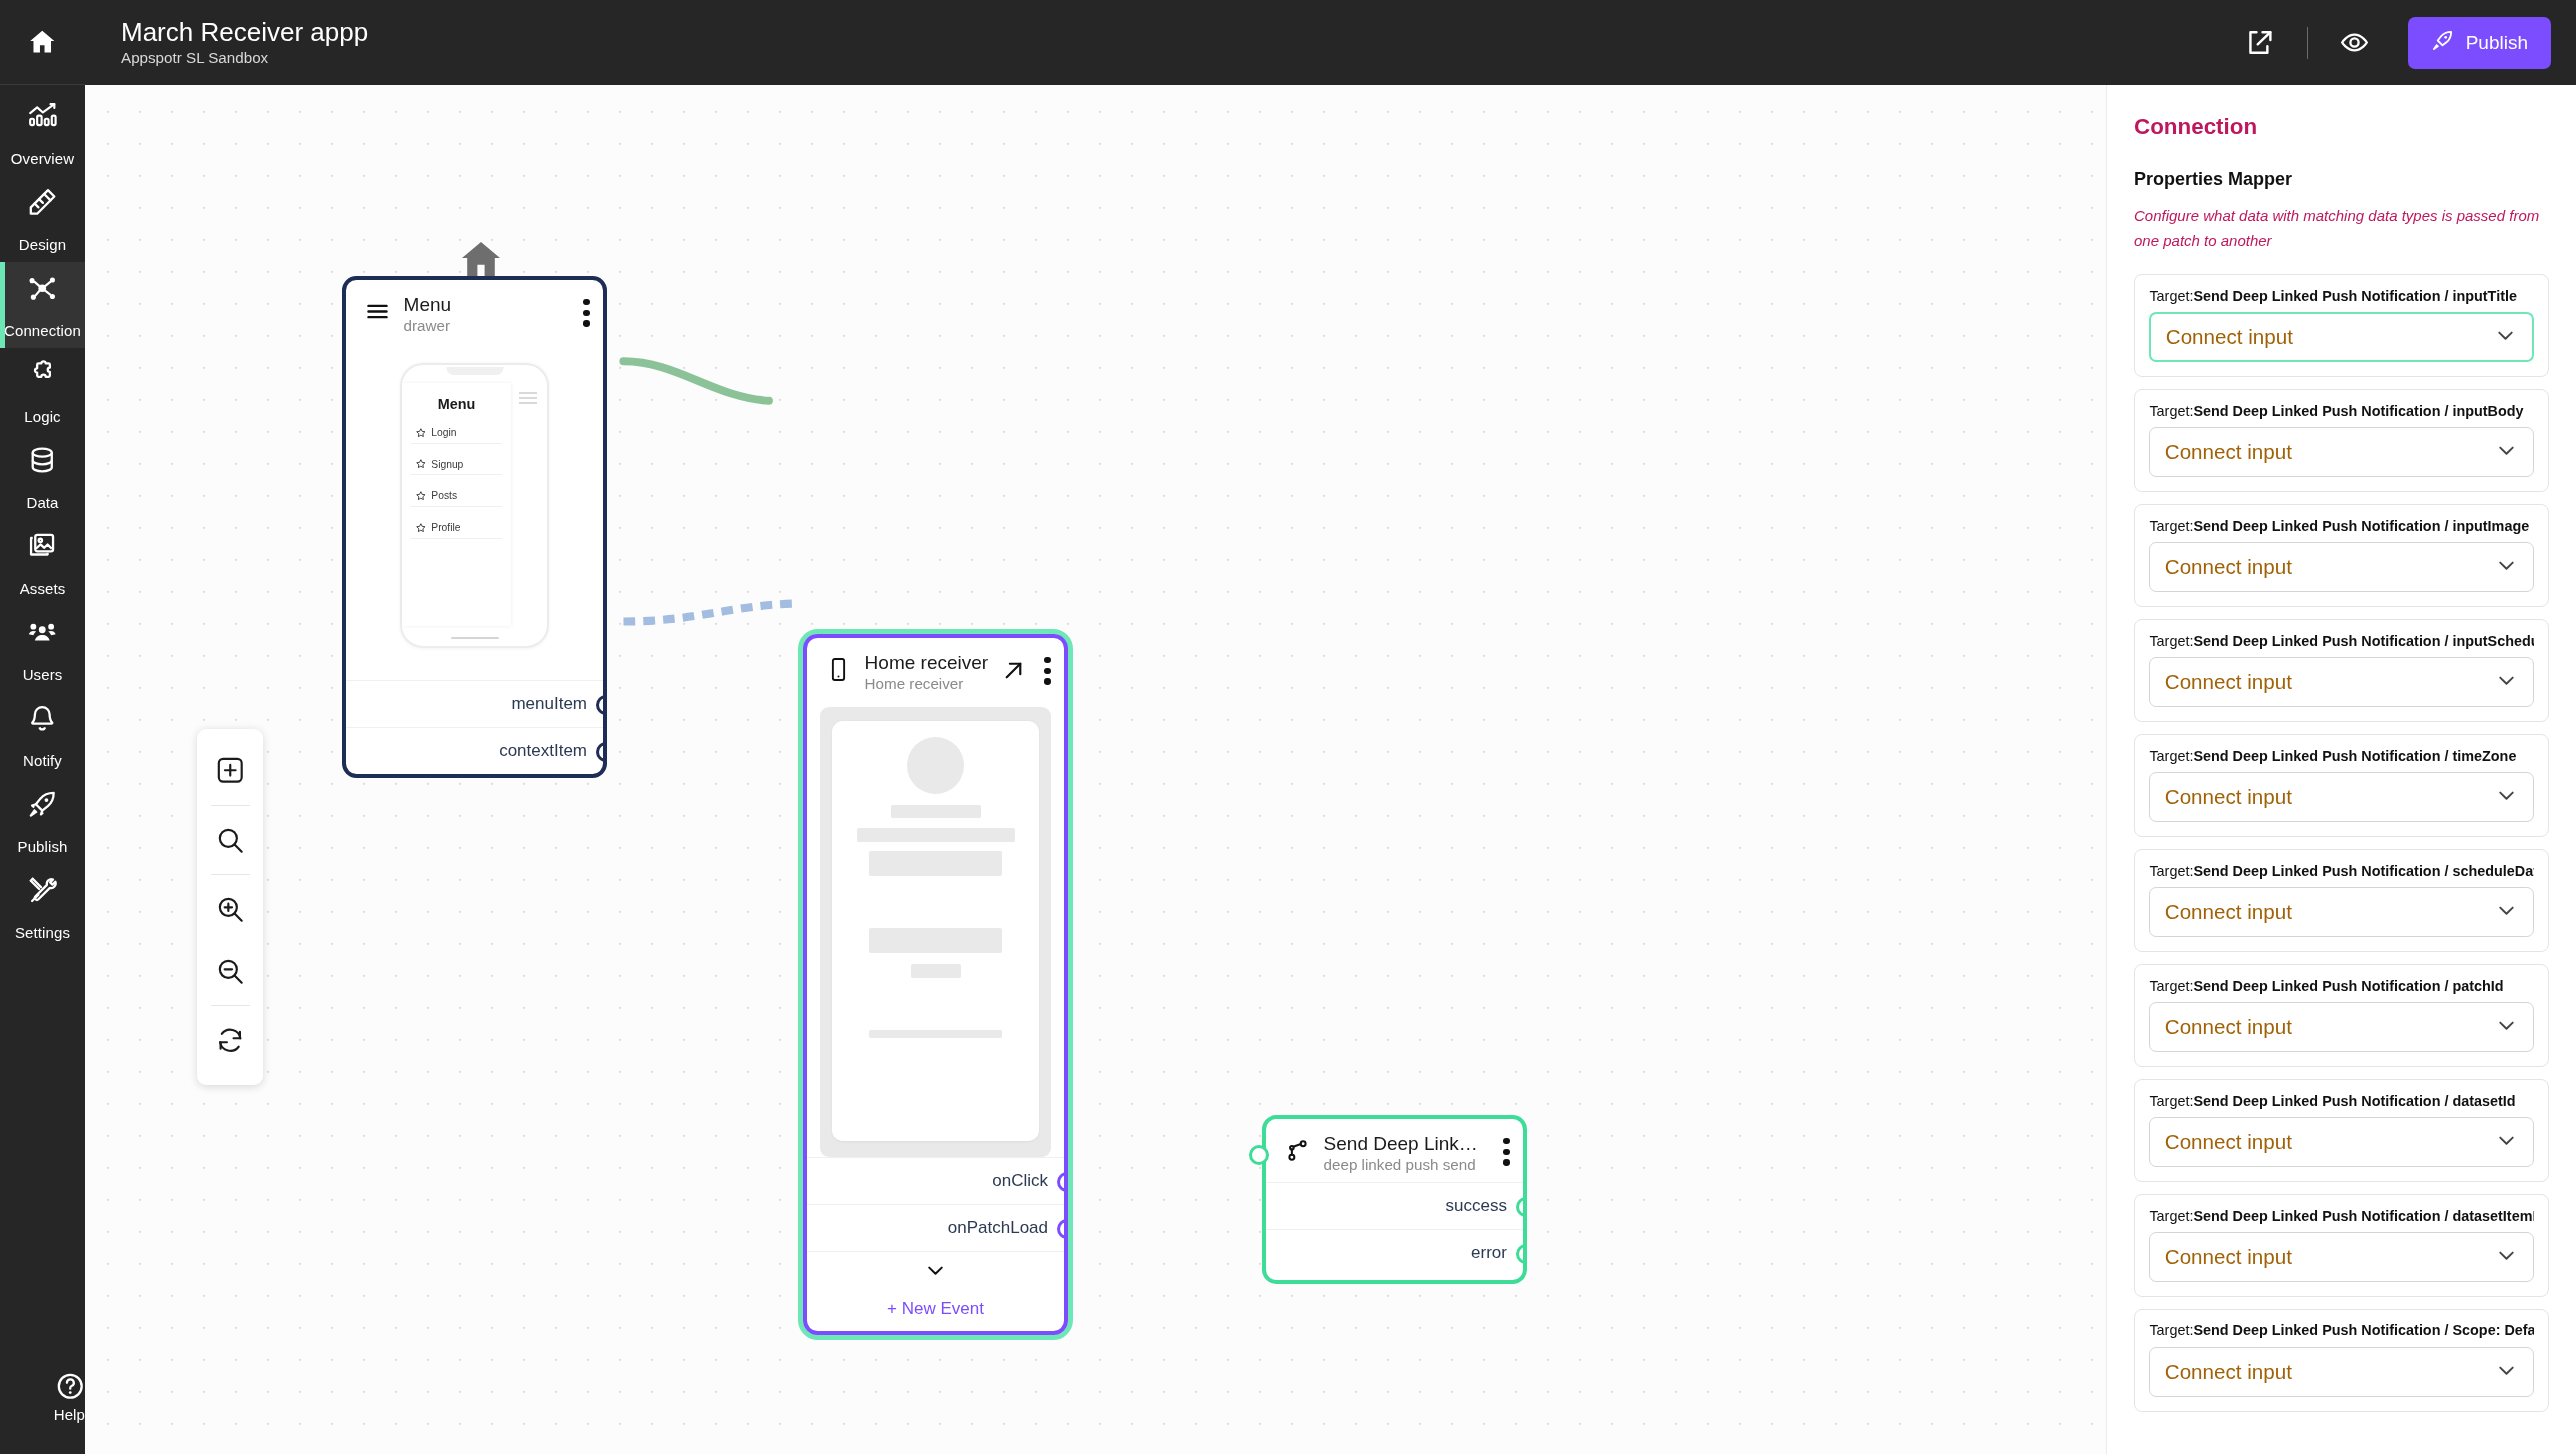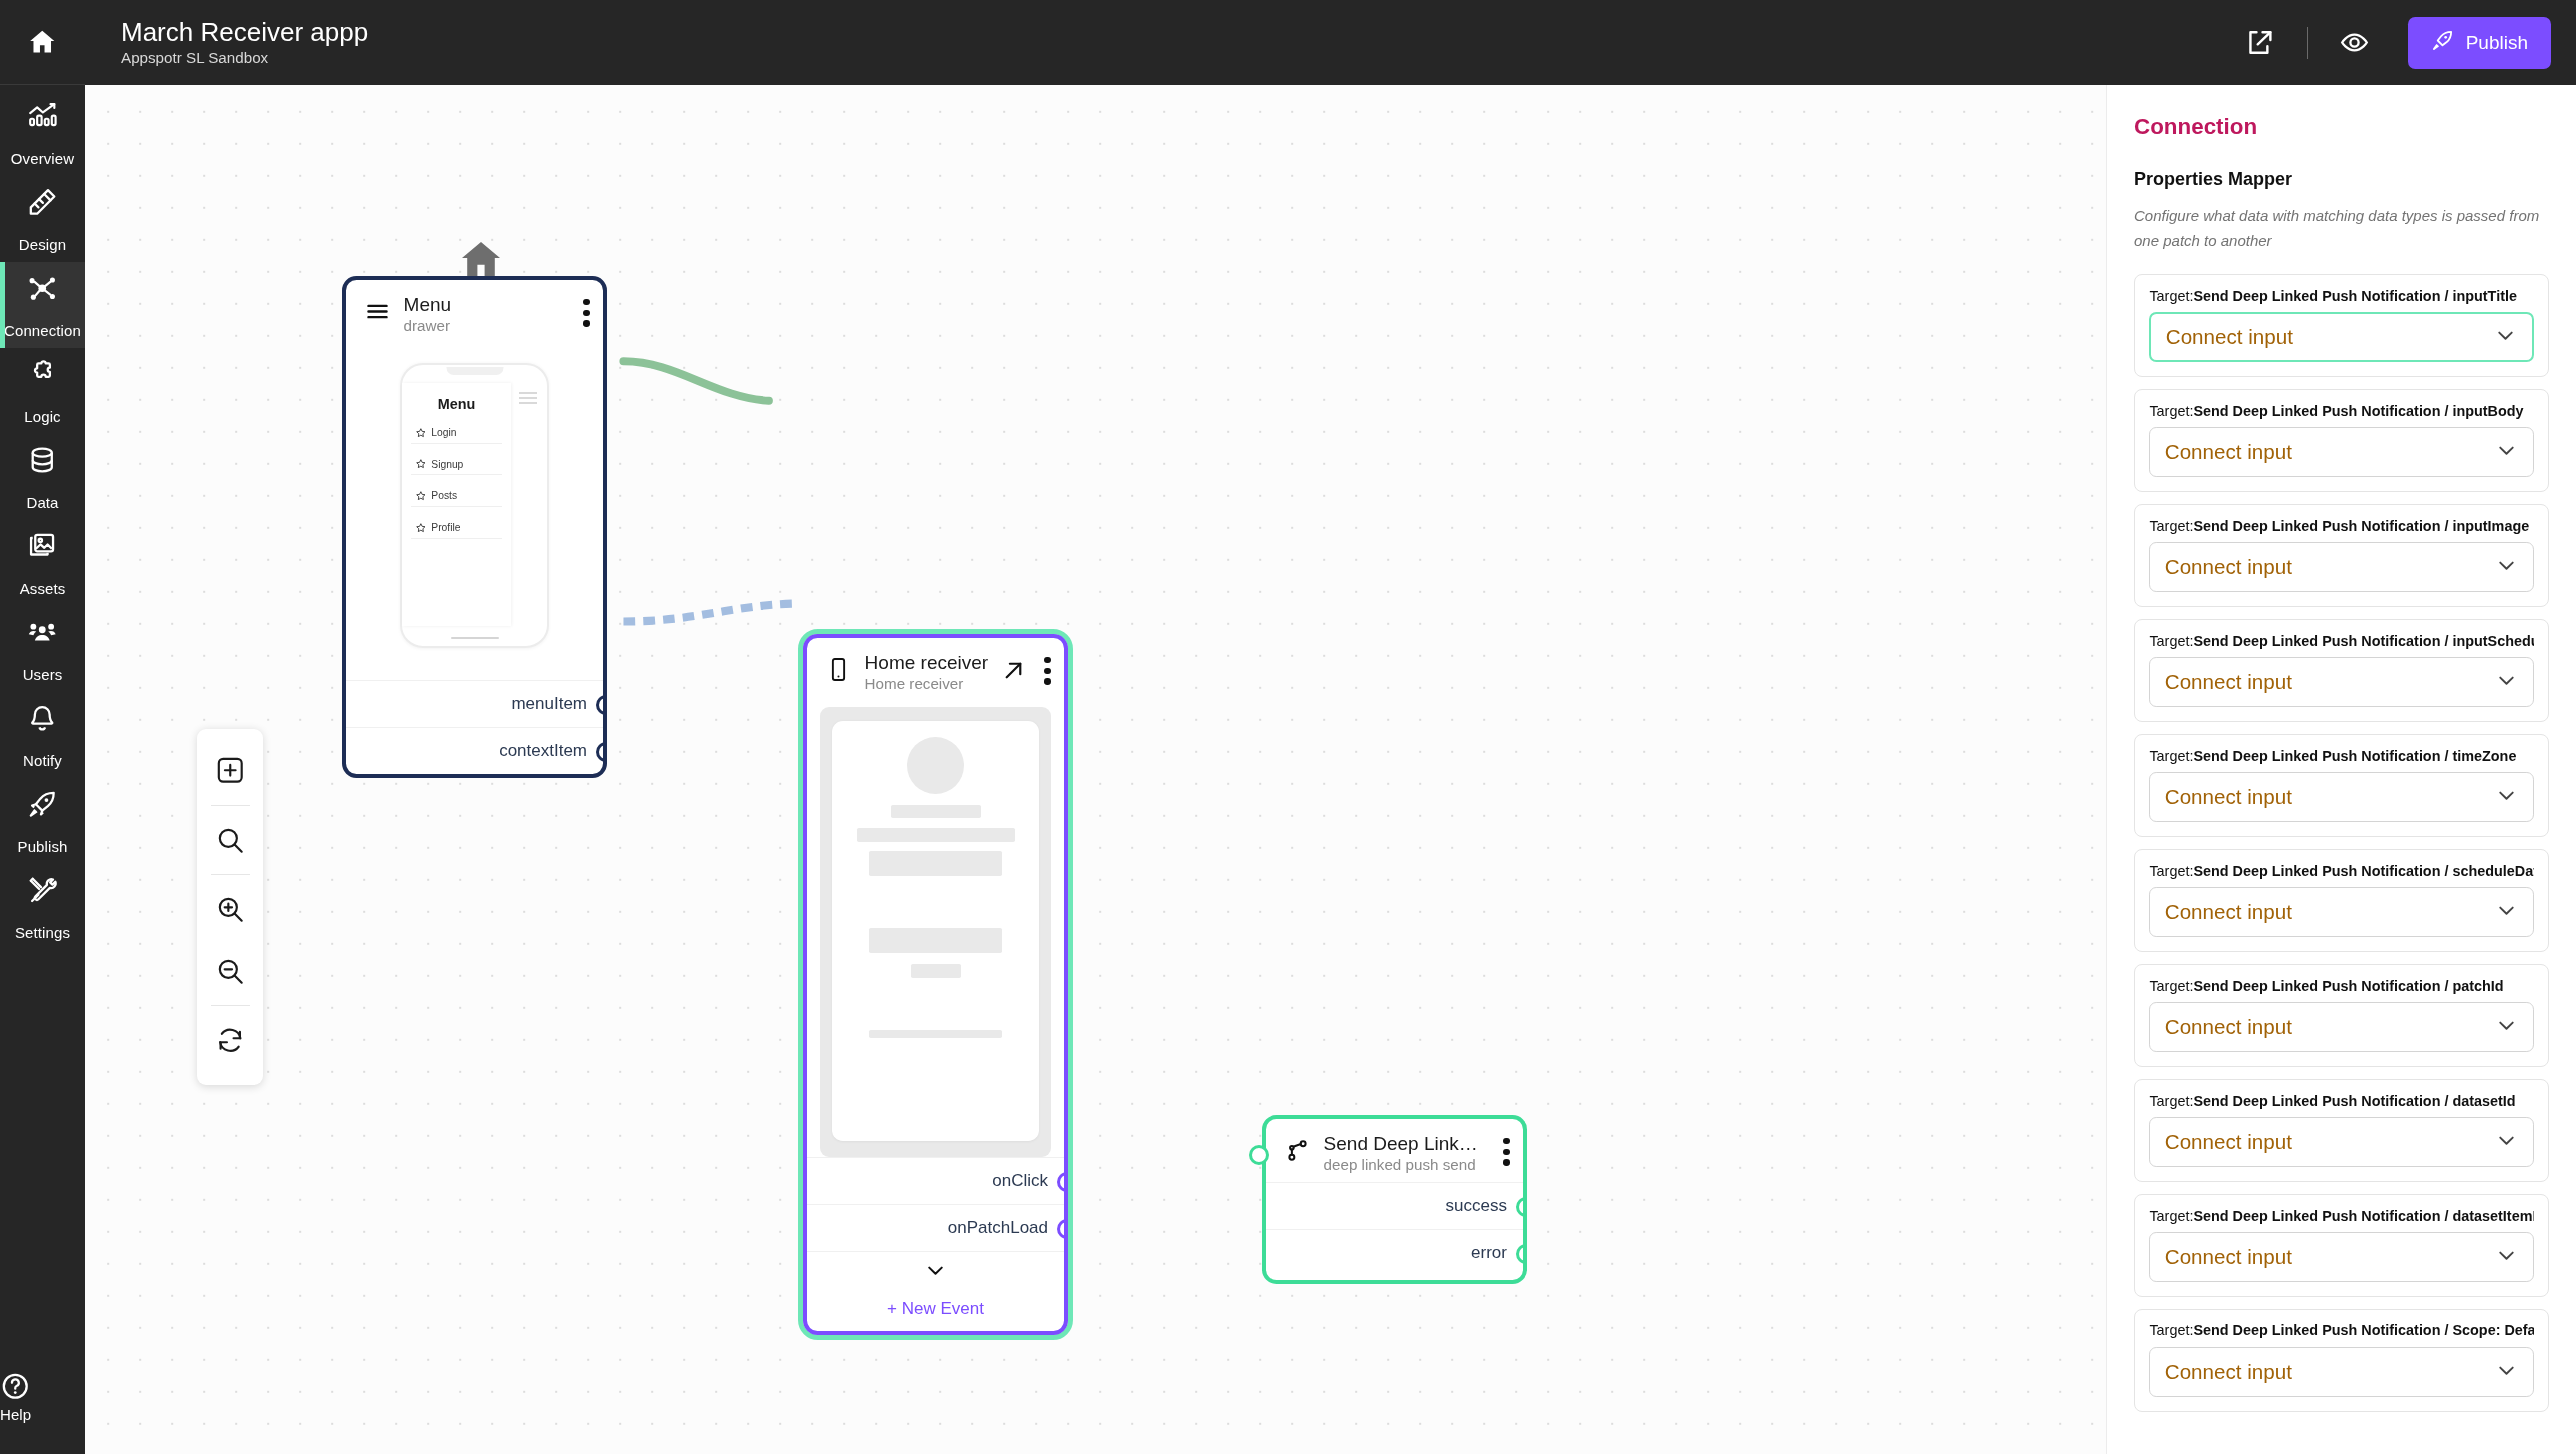--- a/index.html
+++ b/index.html
@@ -29,21 +29,21 @@
   .rail-item.active { background: #343434; }
   .rail-item.active::before {
     content: ""; position: absolute; left: 0; top: 0; bottom: 0;
     width: 4.5px; background: #6ee7b7;
   }
   .rail-label { font-size: 15px; letter-spacing: 0.1px; line-height: 1; }
   .rail-icon { width: 30.5px; height: 30.5px; display: block; }
   .rail-icon svg { width: 100%; height: 100%; display: block; }
   .rail-help {
     height: 108px; display: flex; flex-direction: column;
-    align-items: flex-start; justify-content: center; gap: 6.3px;
+    align-items: flex-end; justify-content: center; gap: 6.3px;
     color: #fff; cursor: pointer; padding-bottom: 9px;
   }
 
   
   .main { flex: 1; display: flex; flex-direction: column; min-width: 0; position: relative; }
 
   
   .topbar {
     height: 85px; background: #262626; display: flex; align-items: center;
     padding: 0 25px 0 36px; flex: 0 0 85px; position: relative; z-index: 5;
@@ -192,21 +192,21 @@
   .edges { position: absolute; inset: 0; width: 100%; height: 100%; pointer-events: none; z-index: 2; }
 
   
   .rpanel {
     width: 470px; flex: 0 0 470px; background: #ffffff;
     border-left: 0.9px solid #ececec; padding: 29px 27px 18px 27px;
     overflow: hidden; position: relative;
   }
   .rp-title { font-size: 22.4px; font-weight: bold; color: #be185d; margin-bottom: 29px; }
   .rp-sub { font-size: 18px; font-weight: bold; color: #111; margin-bottom: 12.6px; }
-  .rp-desc { font-size: 15px; font-style: italic; color: #737373; line-height: 1.72; margin-bottom: 20px; }
+  .rp-desc { font-size: 15px; font-style: italic; color: #be185d; line-height: 1.72; margin-bottom: 20px; }
   .map-card {
     border: 0.9px solid #e4e4e4; border-radius: 8px; padding: 11.7px 14.4px 14.4px;
     margin-bottom: 11.7px; background: #fff;
   }
   .map-target {
     font-size: 14.4px; color: #111; white-space: nowrap; overflow: hidden;
     margin-bottom: 7.2px; line-height: 1.25;
   }
   .map-target .tg-lbl { font-weight: 400; }
   .map-target .tg-val { font-weight: bold; }

